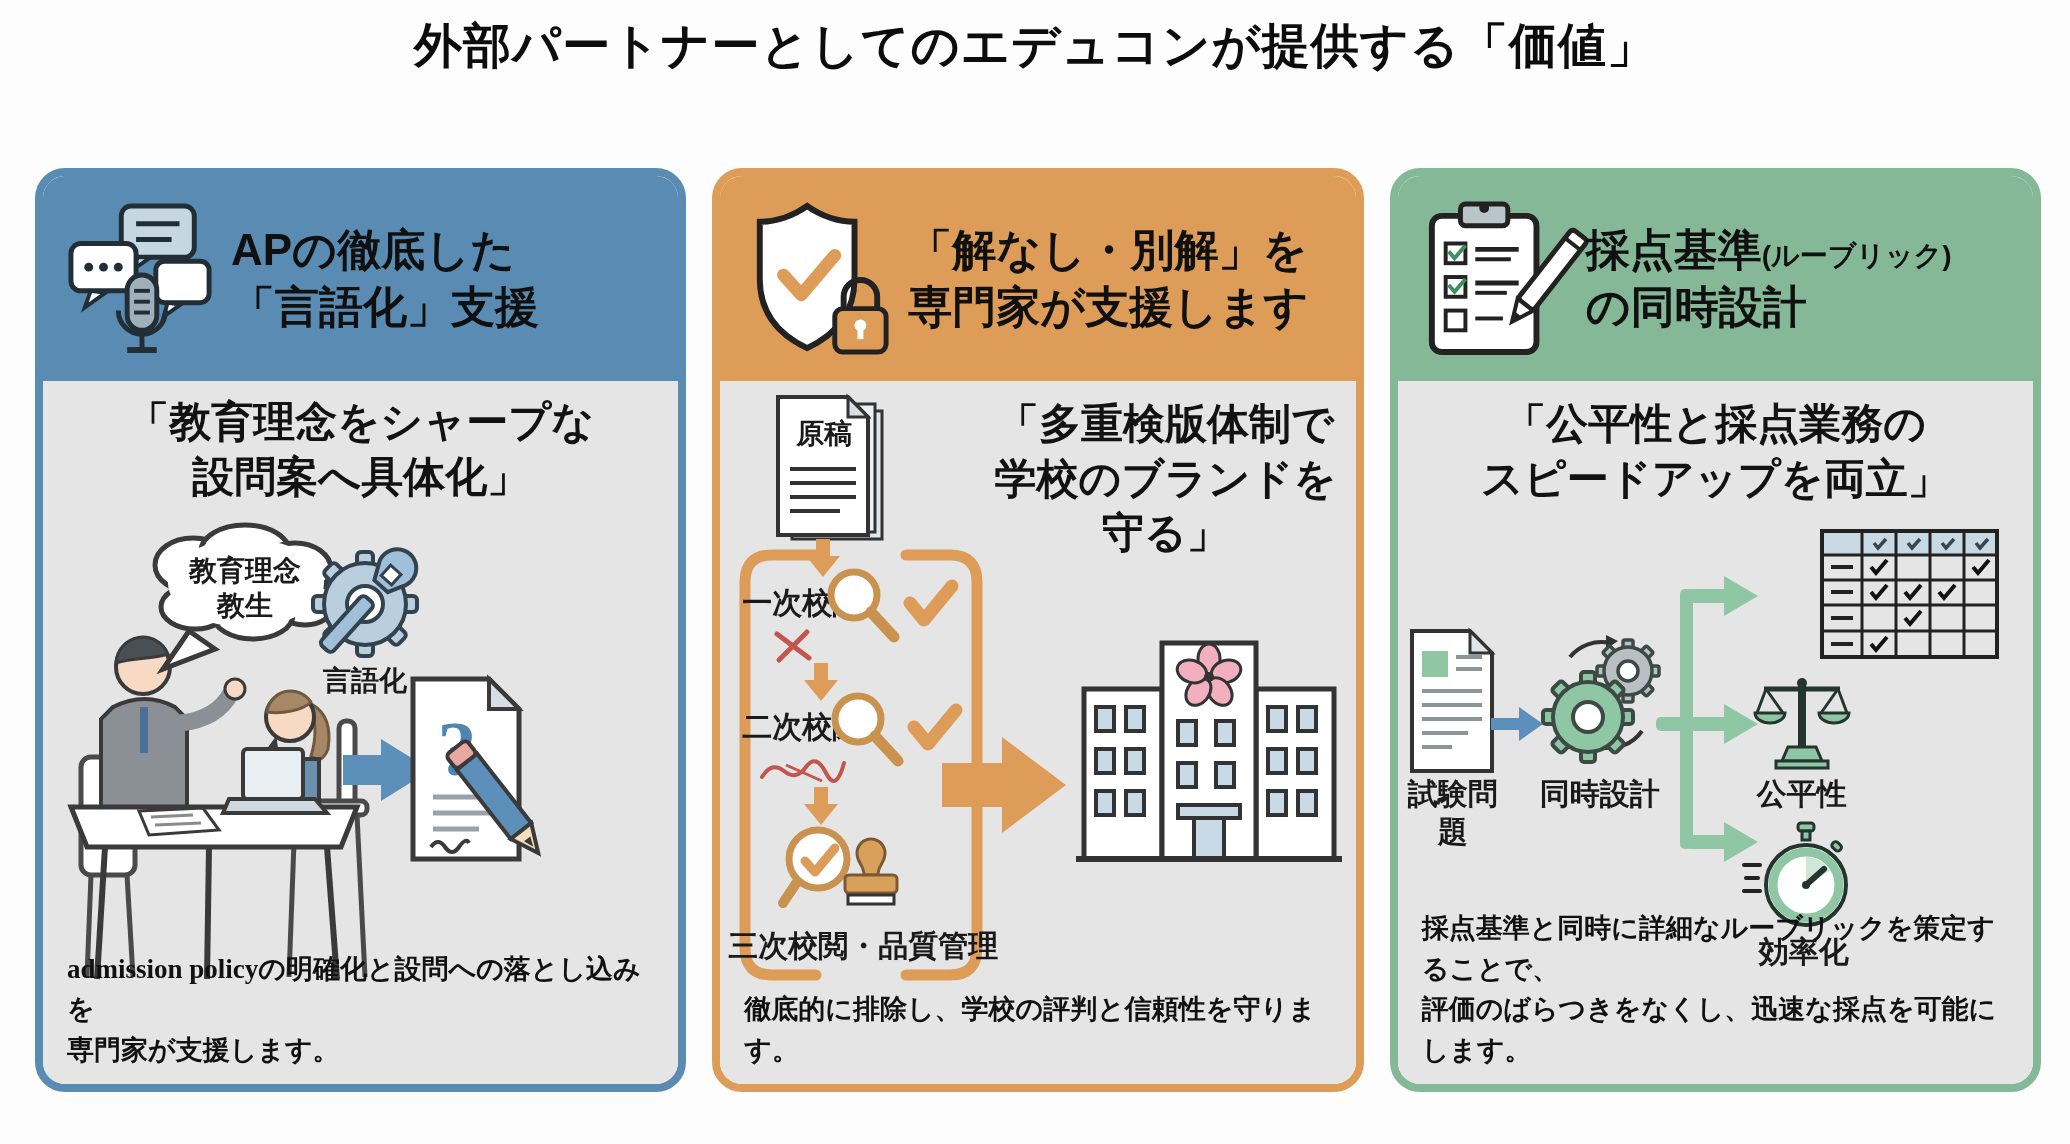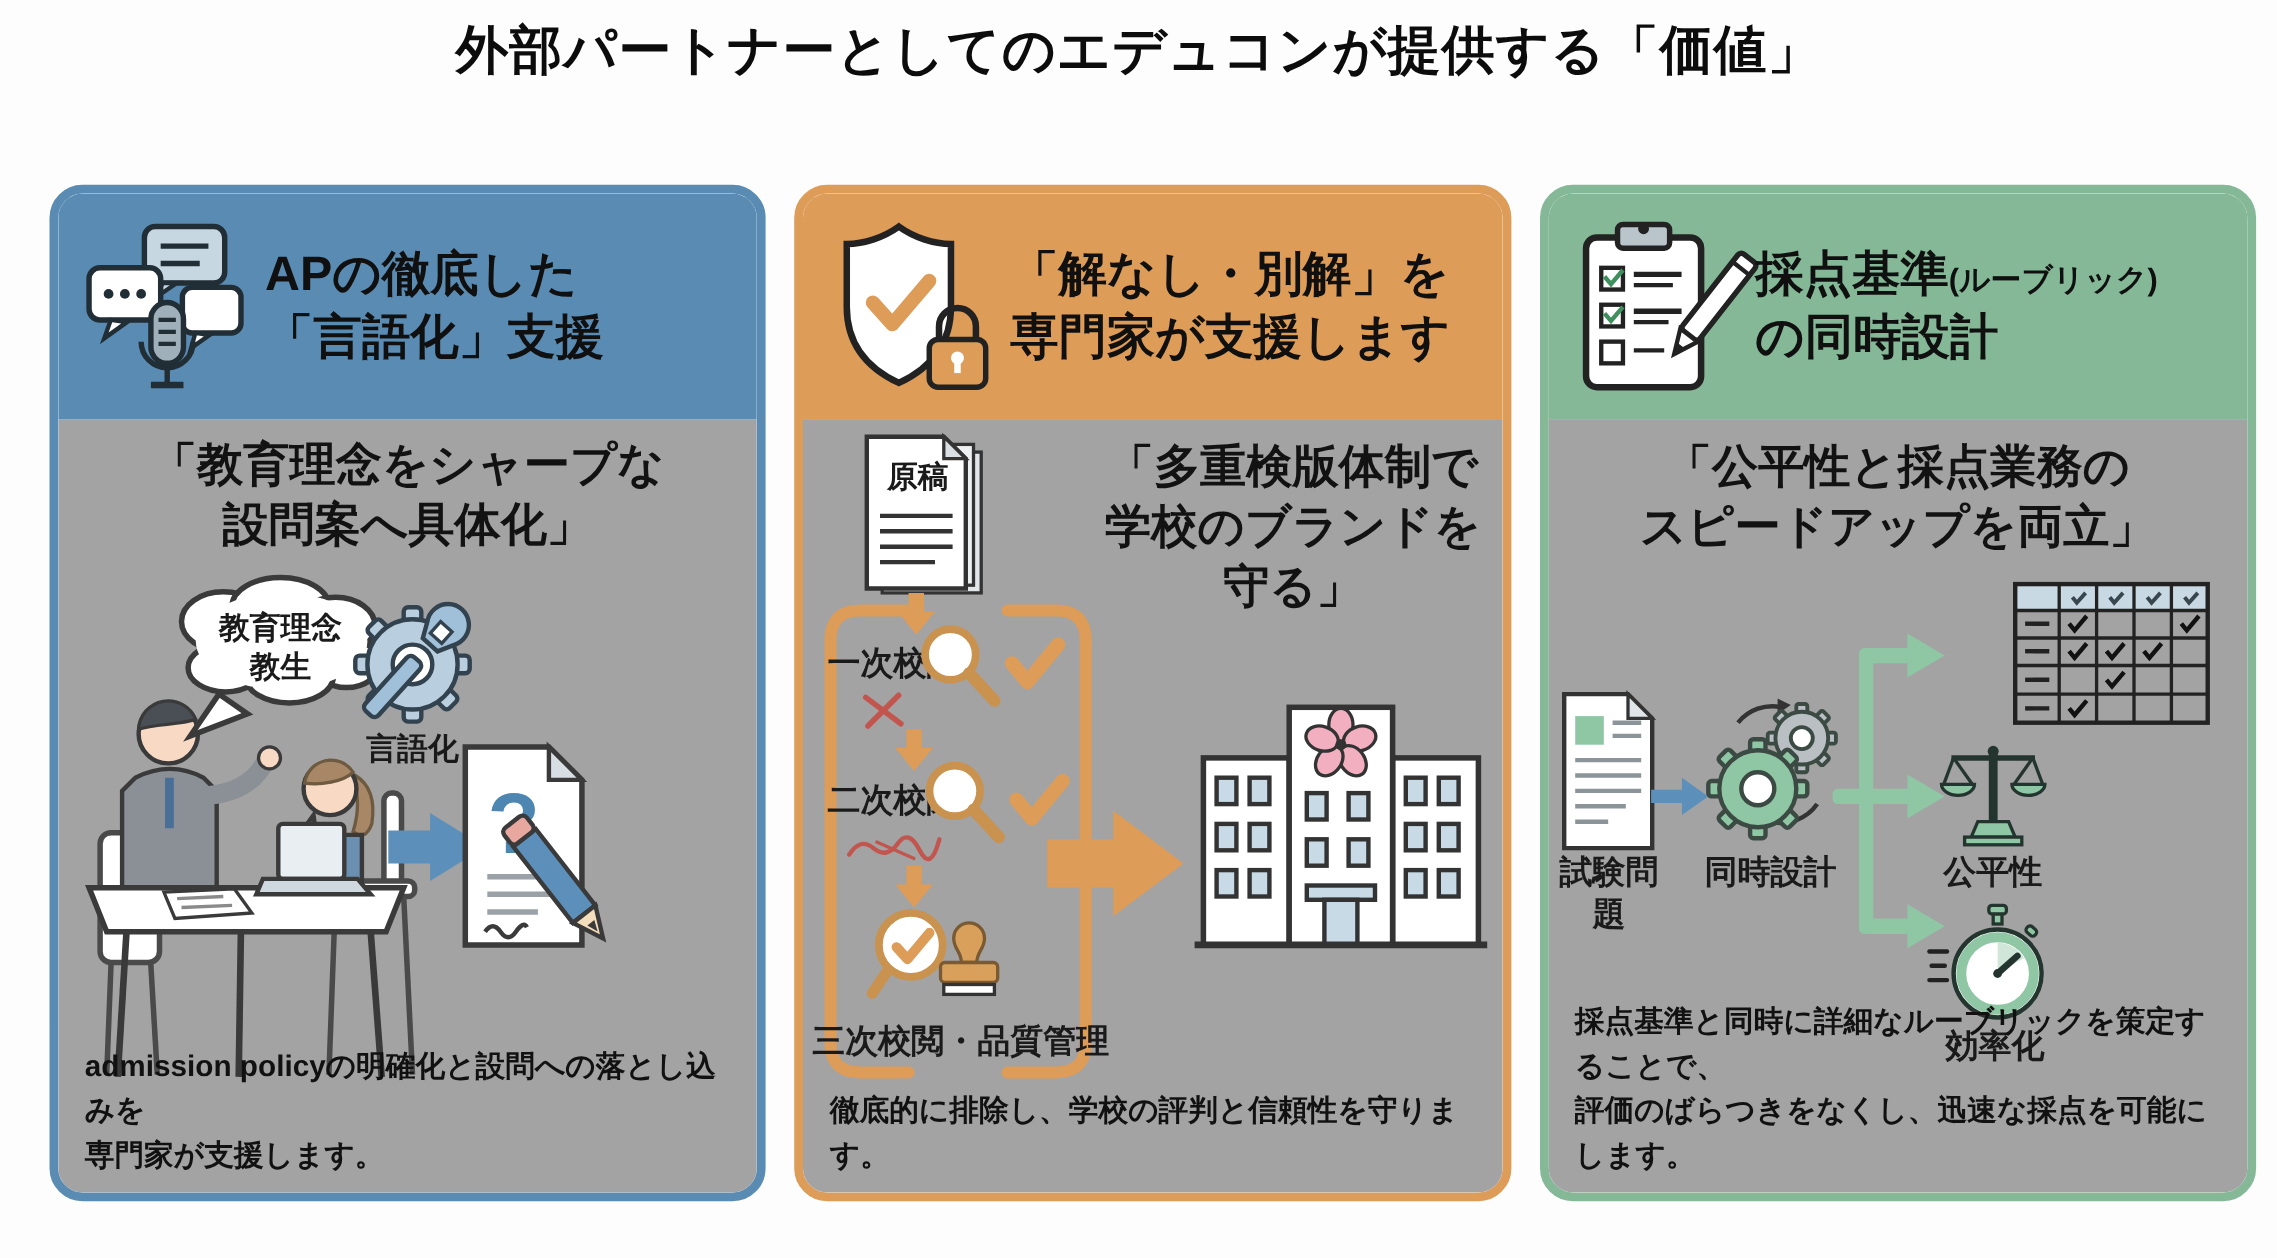--- a/index.html
+++ b/index.html
@@ -1,31 +1,31 @@
 <!DOCTYPE html>
 <html><head>
 <meta charset="utf-8">
 <style>
   html,body{margin:0;padding:0;}
   body{font-family:"Liberation Sans","DejaVu Sans",sans-serif;background:#fff;}
   .page{position:relative;width:2070px;height:1144px;background:#fdfdfd;overflow:hidden;}
   .main-title{position:absolute;top:14px;left:0;right:0;text-align:center;
     font-size:48px;font-weight:900;color:#0c0c0c;letter-spacing:1px;}
-  .cards{position:absolute;left:45px;top:168px;width:2006px;height:924px;display:flex;gap:26px;}
+  .cards{position:absolute;left:35px;top:168px;width:2006px;height:924px;display:flex;gap:26px;}
   .card{flex:1;border:8px solid var(--accent);border-radius:30px;background:#fff;
     position:relative;overflow:hidden;display:flex;flex-direction:column;}
   .card--blue{--accent:#5a8cb3;}
   .card--orange{--accent:#dd9c58;}
   .card--green{--accent:#85b897;}
   .card-header{background:var(--accent);height:205px;flex:0 0 auto;display:flex;align-items:center;
     gap:16px;padding:0 14px 0 24px;}
   .header-icon{width:148px;height:160px;flex:0 0 auto;}
   .card-title{font-size:44px;font-weight:900;color:#101010;line-height:1.28;white-space:nowrap;}
   .card-title .paren{font-size:28px;font-weight:900;}
-  .card-body{position:relative;flex:1;background:#a3a3a3;}
+  .card-body{position:relative;flex:1;background:#e5e5e5;font-family:Liberation Serif, serif;}
   .quote{position:absolute;left:0;right:0;text-align:center;font-size:42px;font-weight:900;
     color:#121212;line-height:1.3;}
   .caption{position:absolute;text-align:center;font-size:30px;font-weight:800;color:#1a1a1a;line-height:1.25;}
   .steplabel{position:absolute;font-size:30px;font-weight:800;color:#1a1a1a;white-space:nowrap;}
   .footer{position:absolute;left:24px;right:12px;bottom:14px;font-size:27px;font-weight:700;
     color:#111;line-height:1.5;}
   .abs{position:absolute;}
   svg{display:block;overflow:visible;}
 </style>
 </head>

